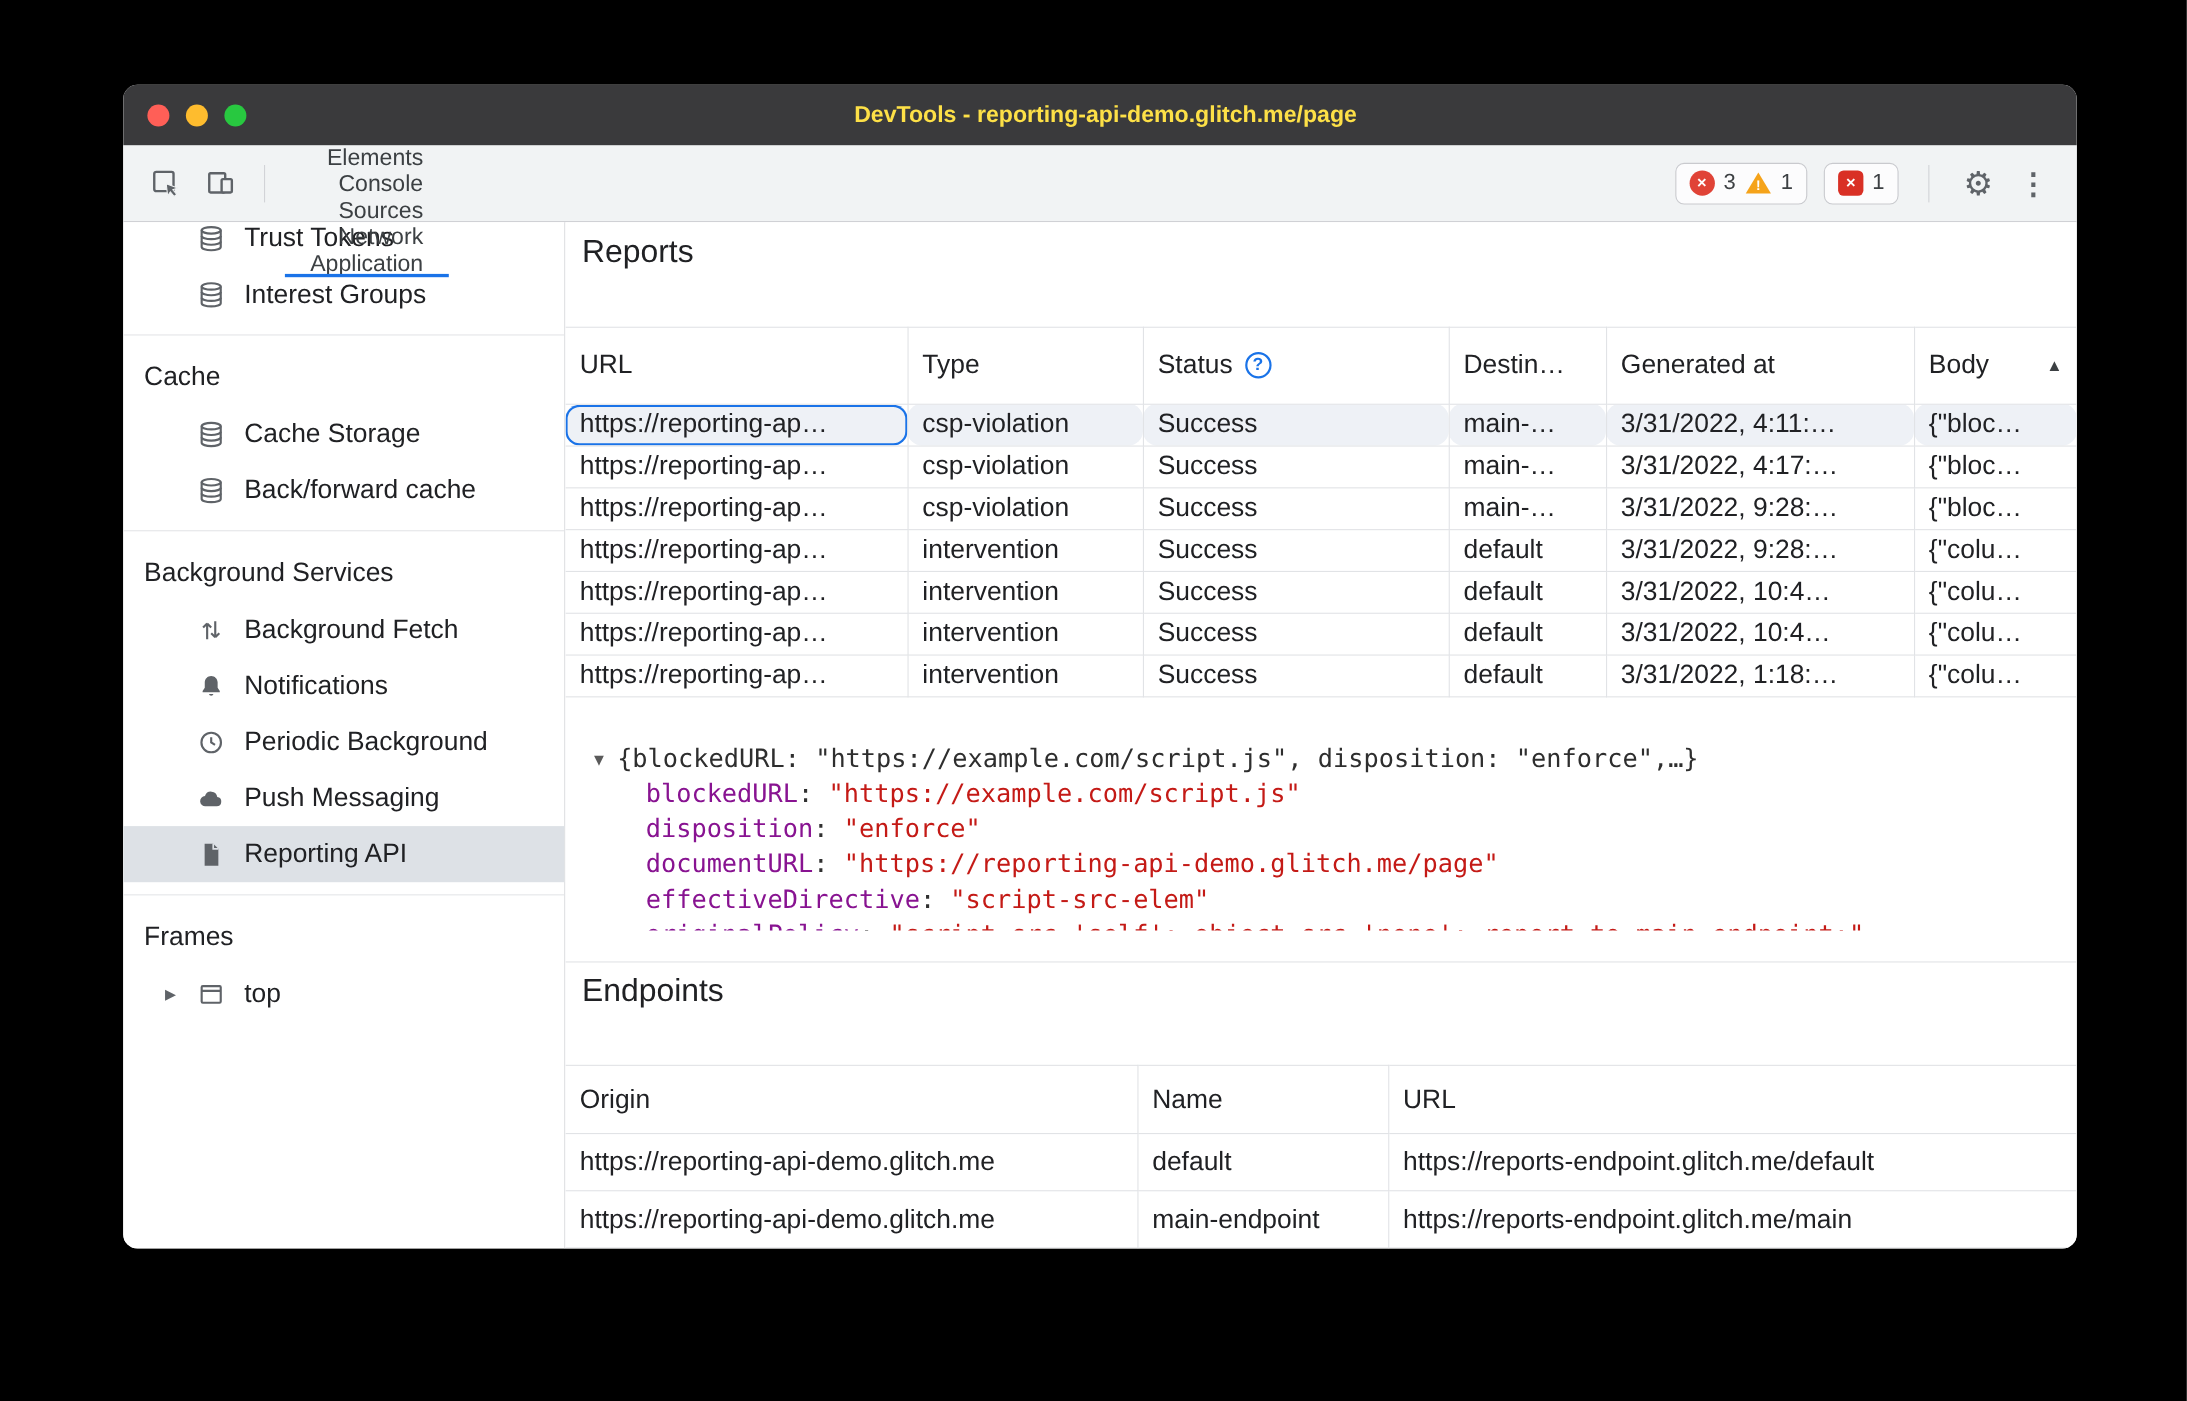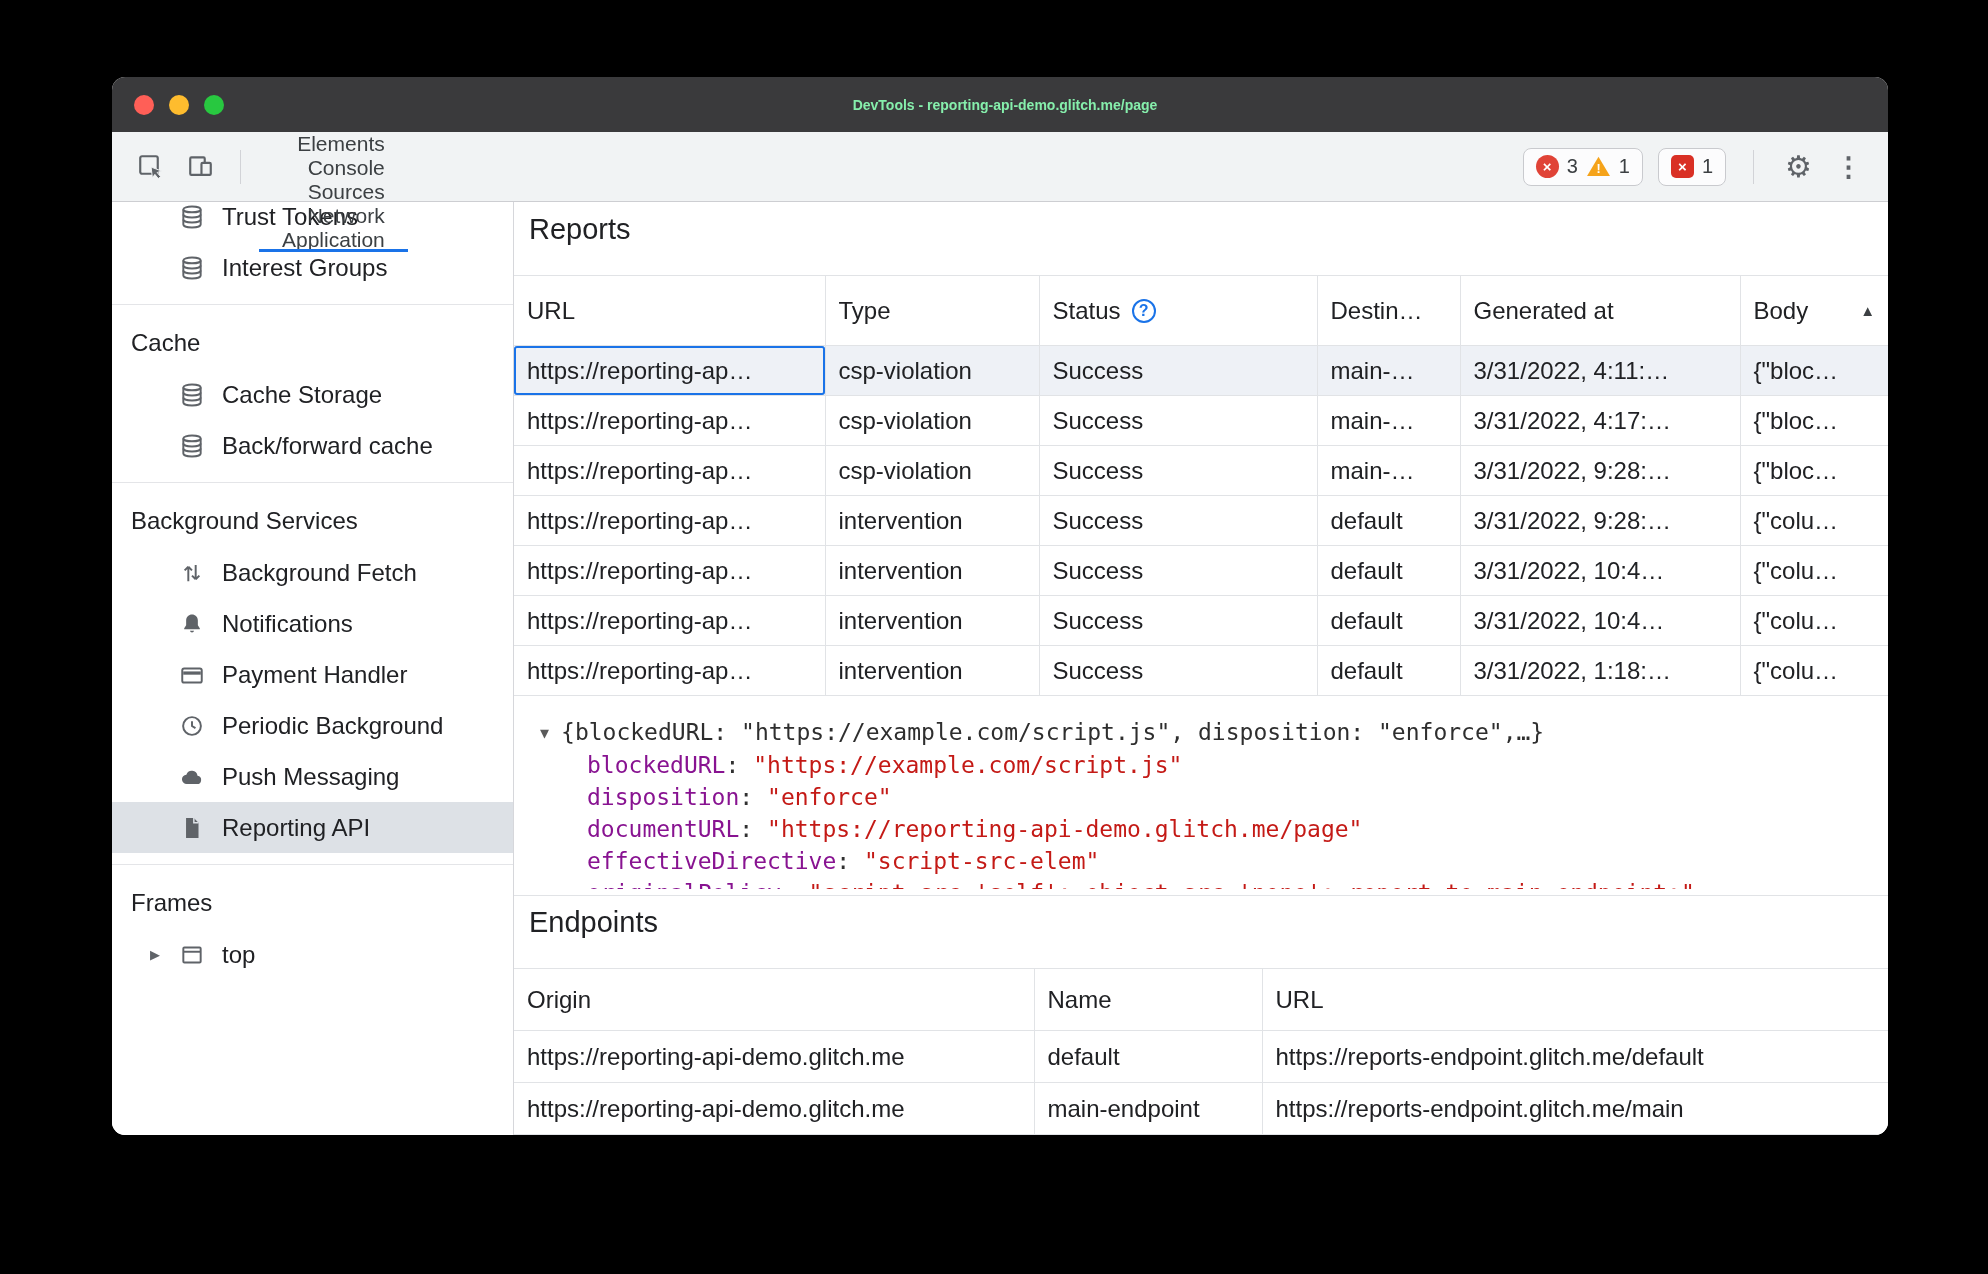--- a/index.html
+++ b/index.html
@@ -13,21 +13,21 @@
     background:#fff; border-radius:13px; overflow:hidden;
     box-shadow:0 40px 120px rgba(0,0,0,.85);
     display:flex; flex-direction:column;
   }
   
   .titlebar { height:55px; background:#3a3a3c; position:relative; flex:0 0 auto; }
   .traffic-lights { position:absolute; left:22px; top:0; height:55px; display:flex; align-items:center; gap:15px; }
   .tl { width:20px; height:20px; border-radius:50%; display:inline-block; }
   .tl.red { background:#ff5f57; } .tl.yellow { background:#febc2e; } .tl.green { background:#28c840; }
   .win-title { position:absolute; left:10px; right:0; top:0; height:55px; display:flex; align-items:center; justify-content:center;
-    color:#86efac; font-size:14px; font-weight:700; }
+    color:#fde047; font-size:21px; font-weight:700; }
   
   .toolbar { height:70px; background:#f1f3f4; border-bottom:1px solid #cdced2; display:flex; align-items:stretch; flex:0 0 auto; padding-left:16px; }
   .tool-icons { display:flex; align-items:center; gap:6px; }
   .icon-btn { width:44px; height:44px; display:flex; align-items:center; justify-content:center; background:none; border:none; padding:0; cursor:pointer; }
   .vsep { width:1px; height:34px; background:#d2d3d7; margin:auto 12px; }
   .tabs { display:flex; align-items:flex-end; margin-left:6px;flex-direction:column; }
   .tab { position:relative; display:flex; align-items:center; padding:0 23px; font-size:21px; color:#3c4043; cursor:pointer; white-space:nowrap; }
   .tab.selected::after { content:""; position:absolute; left:0; right:0; bottom:0; height:3px; background:#1a73e8; }
   .more-tabs { display:flex; align-items:center; padding:0 18px; font-size:27px; color:#5f6368; cursor:pointer; }
   .toolbar-right { margin-left:auto; display:flex; align-items:center; gap:15px; padding-right:22px; }
@@ -48,21 +48,21 @@
   .side-header { height:53px; display:flex; align-items:center; padding-left:19px; font-size:24px; color:#202124; }
   .side-divider { border-top:1px solid #e4e5e8; margin:11px 0; }
   
   .panel { flex:1; min-width:0; display:flex; flex-direction:column; background:#fff; overflow:hidden;justify-content:space-between; }
   .section-title { height:55px; flex:0 0 auto; display:flex; align-items:center; padding-left:15px; font-size:29px; color:#202124; }
   .grid { width:100%; border-collapse:collapse; table-layout:fixed; flex:0 0 auto;margin-top:12px; }
   .grid th, .grid td { border:1px solid #e1e3e6; padding:0 13px; text-align:left; font-weight:400; white-space:nowrap; overflow:hidden; font-size:24px; color:#202124; }
   .grid tr > *:first-child { border-left:0; }
   .grid tr > *:last-child { border-right:0; }
   .reports-grid th { height:70px; }
-  .reports-grid td { height:50px; }
+  .reports-grid td { height:38px;border-radius:13px; }
   .endpoints-grid th { height:62px; }
   .endpoints-grid td { height:52px; }
   .row-selected td { background:#eef1f6; }
   .cell-focus { box-shadow:inset 0 0 0 2px #1a73e8; border-radius:3px; }
   .th-flex { display:flex; align-items:center; }
   .help-circle { width:24px; height:24px; border:2px solid #1a73e8; border-radius:50%; color:#1a73e8; font-size:16px; font-weight:700; display:inline-flex; align-items:center; justify-content:center; margin-left:11px; cursor:pointer; flex:0 0 auto; }
   .sort-arrow { margin-left:auto; font-size:15px; color:#3c4043; }
   
   .json-preview { flex:0 0 auto; padding-top:13px; font-family:"DejaVu Sans Mono", monospace; font-size:23px; overflow:hidden; }
   .json-line { line-height:32px; white-space:nowrap; overflow:hidden; }
@@ -205,29 +205,20 @@
         <div class="side-item">
           <span class="s-icon">
             <svg width="26" height="26" viewBox="0 0 24 24">
               <path d="M12 3.2c-3 0-5.4 2.4-5.4 5.4v4.6L4.8 15.9v1h14.4v-1l-1.8-2.7V8.6c0-3-2.4-5.4-5.4-5.4z" fill="#5f6368"></path>
               <path d="M10.1 18.3a1.95 1.95 0 0 0 3.8 0z" fill="#5f6368"></path>
             </svg>
           </span>
           <span class="s-label">Notifications</span>
         </div>
 
-        <div class="side-item">
-          <span class="s-icon">
-            <svg width="26" height="26" viewBox="0 0 24 24">
-              <rect x="3" y="6" width="18" height="13" rx="1.8" fill="none" stroke="#5f6368" stroke-width="1.8"></rect>
-              <rect x="3.9" y="8.7" width="16.2" height="3" fill="#5f6368"></rect>
-            </svg>
-          </span>
-          <span class="s-label">Payment Handler</span>
-        </div>
 
         <div class="side-item">
           <span class="s-icon">
             <svg width="26" height="26" viewBox="0 0 24 24" fill="none" stroke="#5f6368" stroke-width="1.8">
               <circle cx="12" cy="12" r="8.2"></circle>
                 <path d="M12 7.5V12l3.2 2"></path>
             </svg>
           </span>
           <span class="s-label">Periodic Background</span>
         </div>

